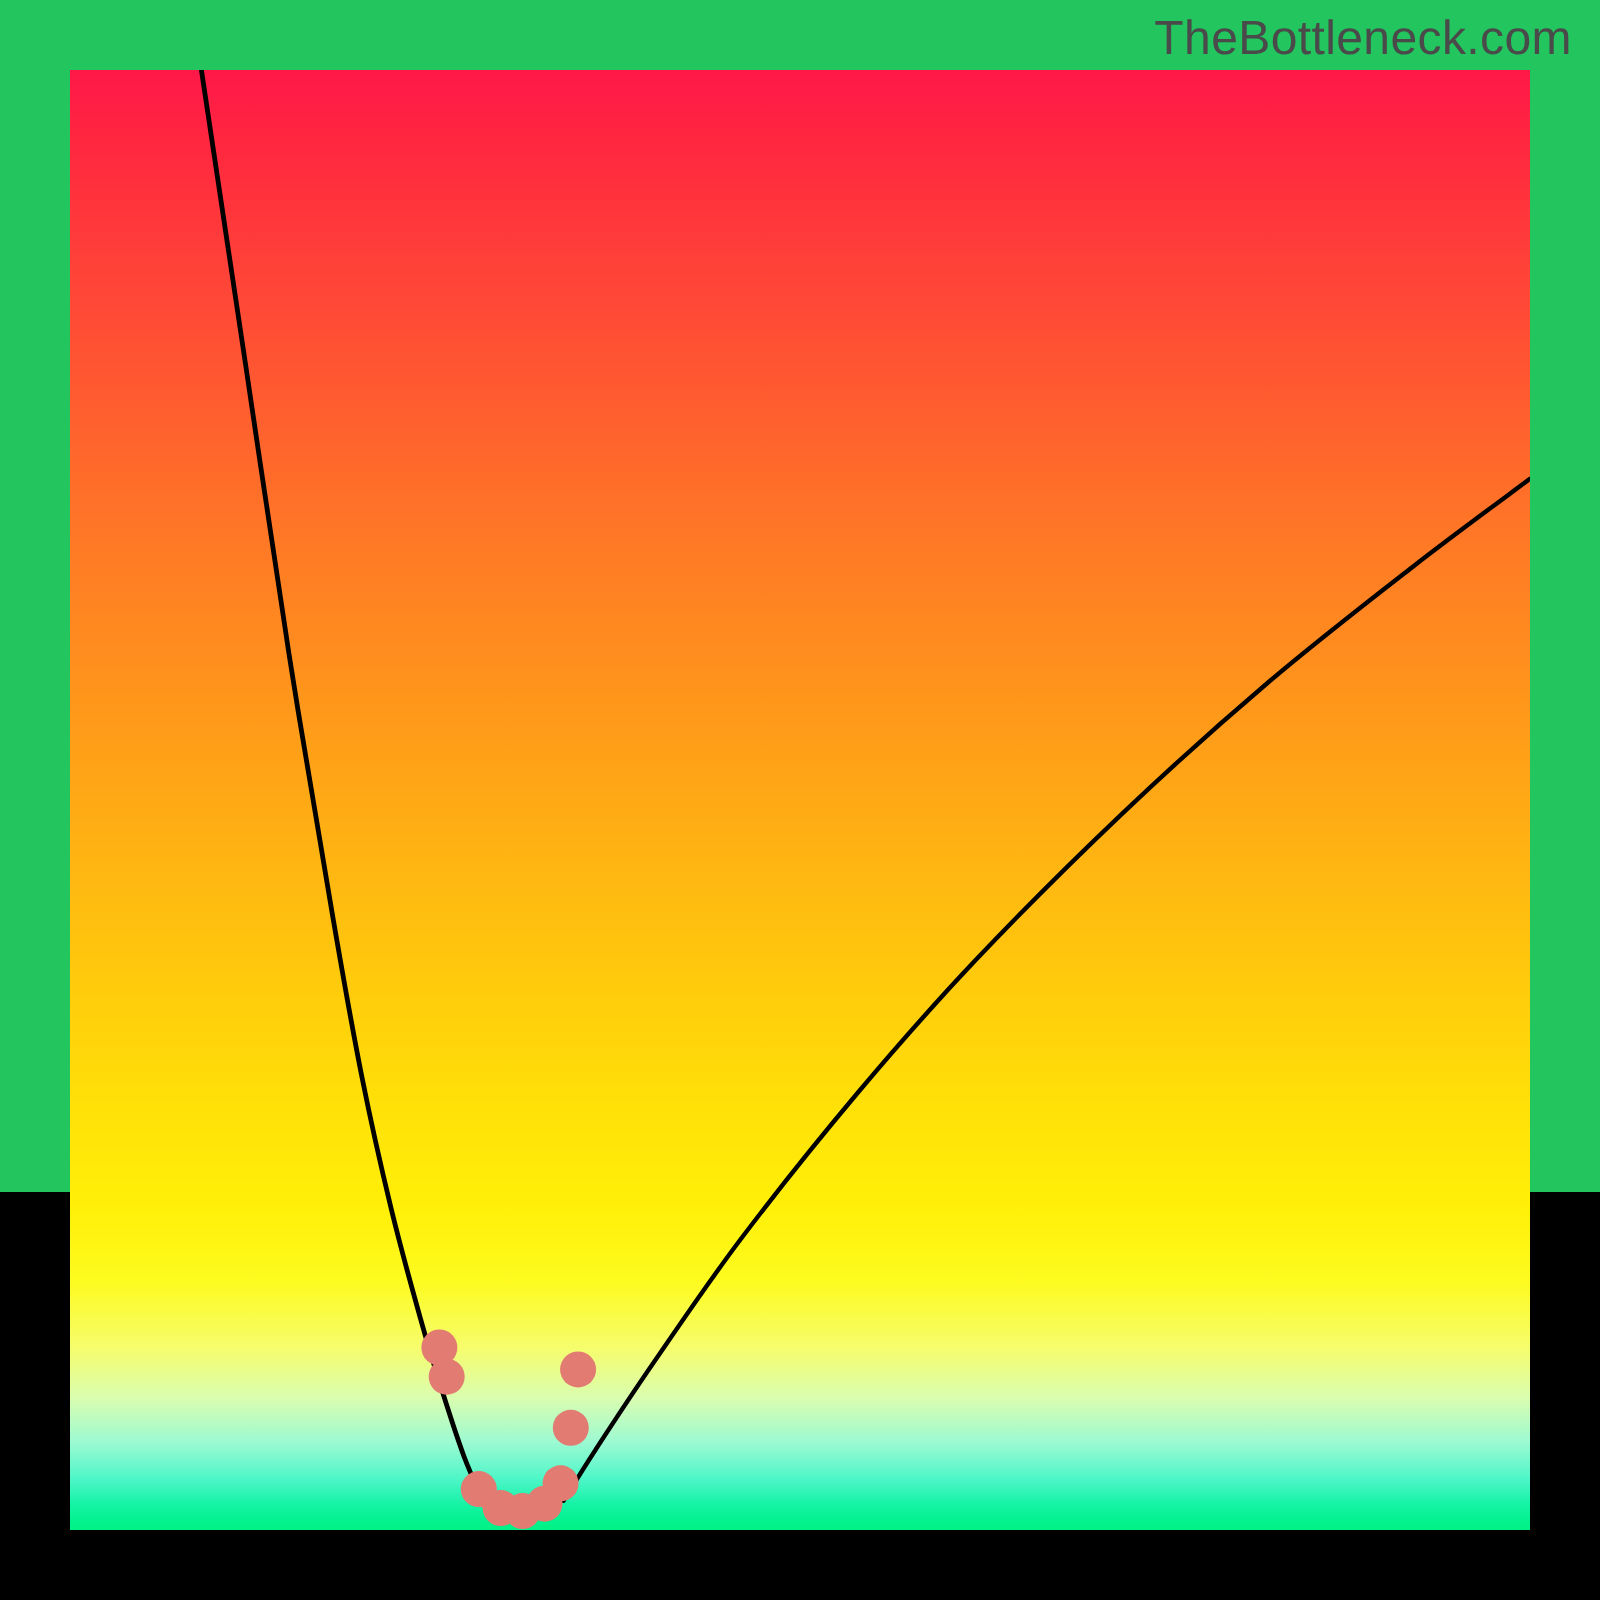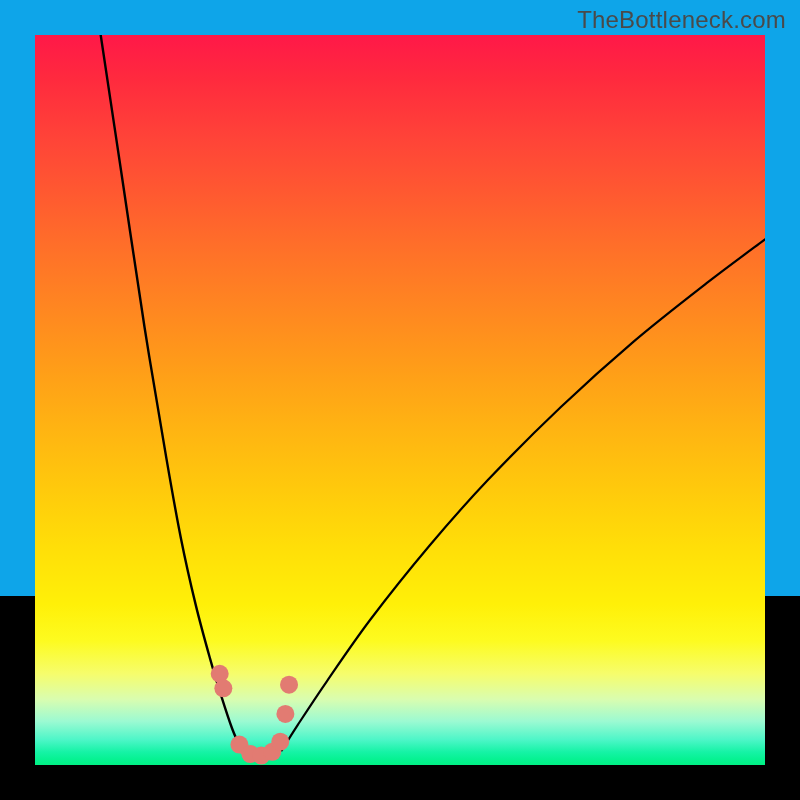--- a/index.html
+++ b/index.html
@@ -1,21 +1,21 @@
 <!DOCTYPE html>
 <html><head>
 <meta charset="utf-8">
 <style>
   * { margin: 0; padding: 0; box-sizing: border-box; }
   html, body { width: 800px; height: 800px; overflow: hidden; background: #000; }
   .frame {
     position: relative;
     width: 800px;
     height: 596px;
-    background: #0ea5e9;
+    background: #22c55e;
     text-decoration: underline;
   }
   .watermark {
     position: absolute;
     top: 6px;
     right: 14px;
     font-family: Arial, Helvetica, sans-serif;
     font-size: 24px;
     font-weight: 500;
     color: #4a4a4a;

